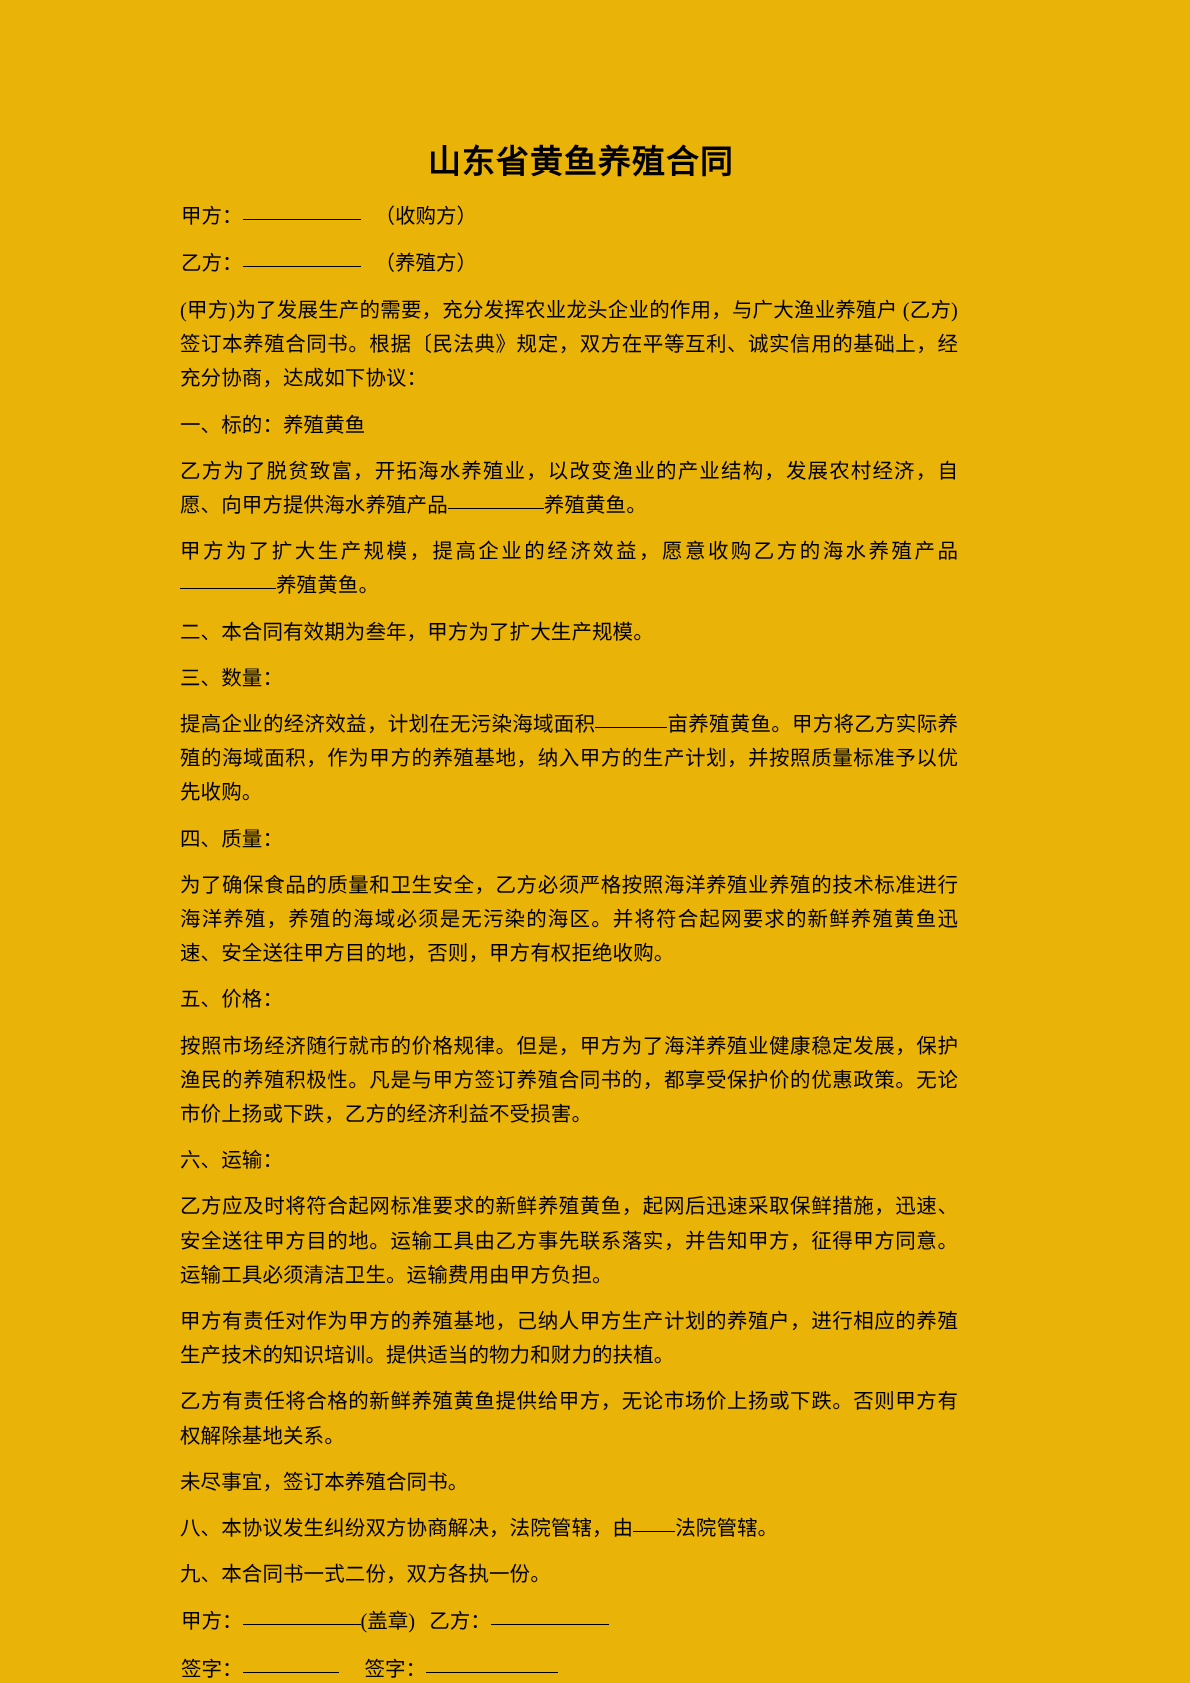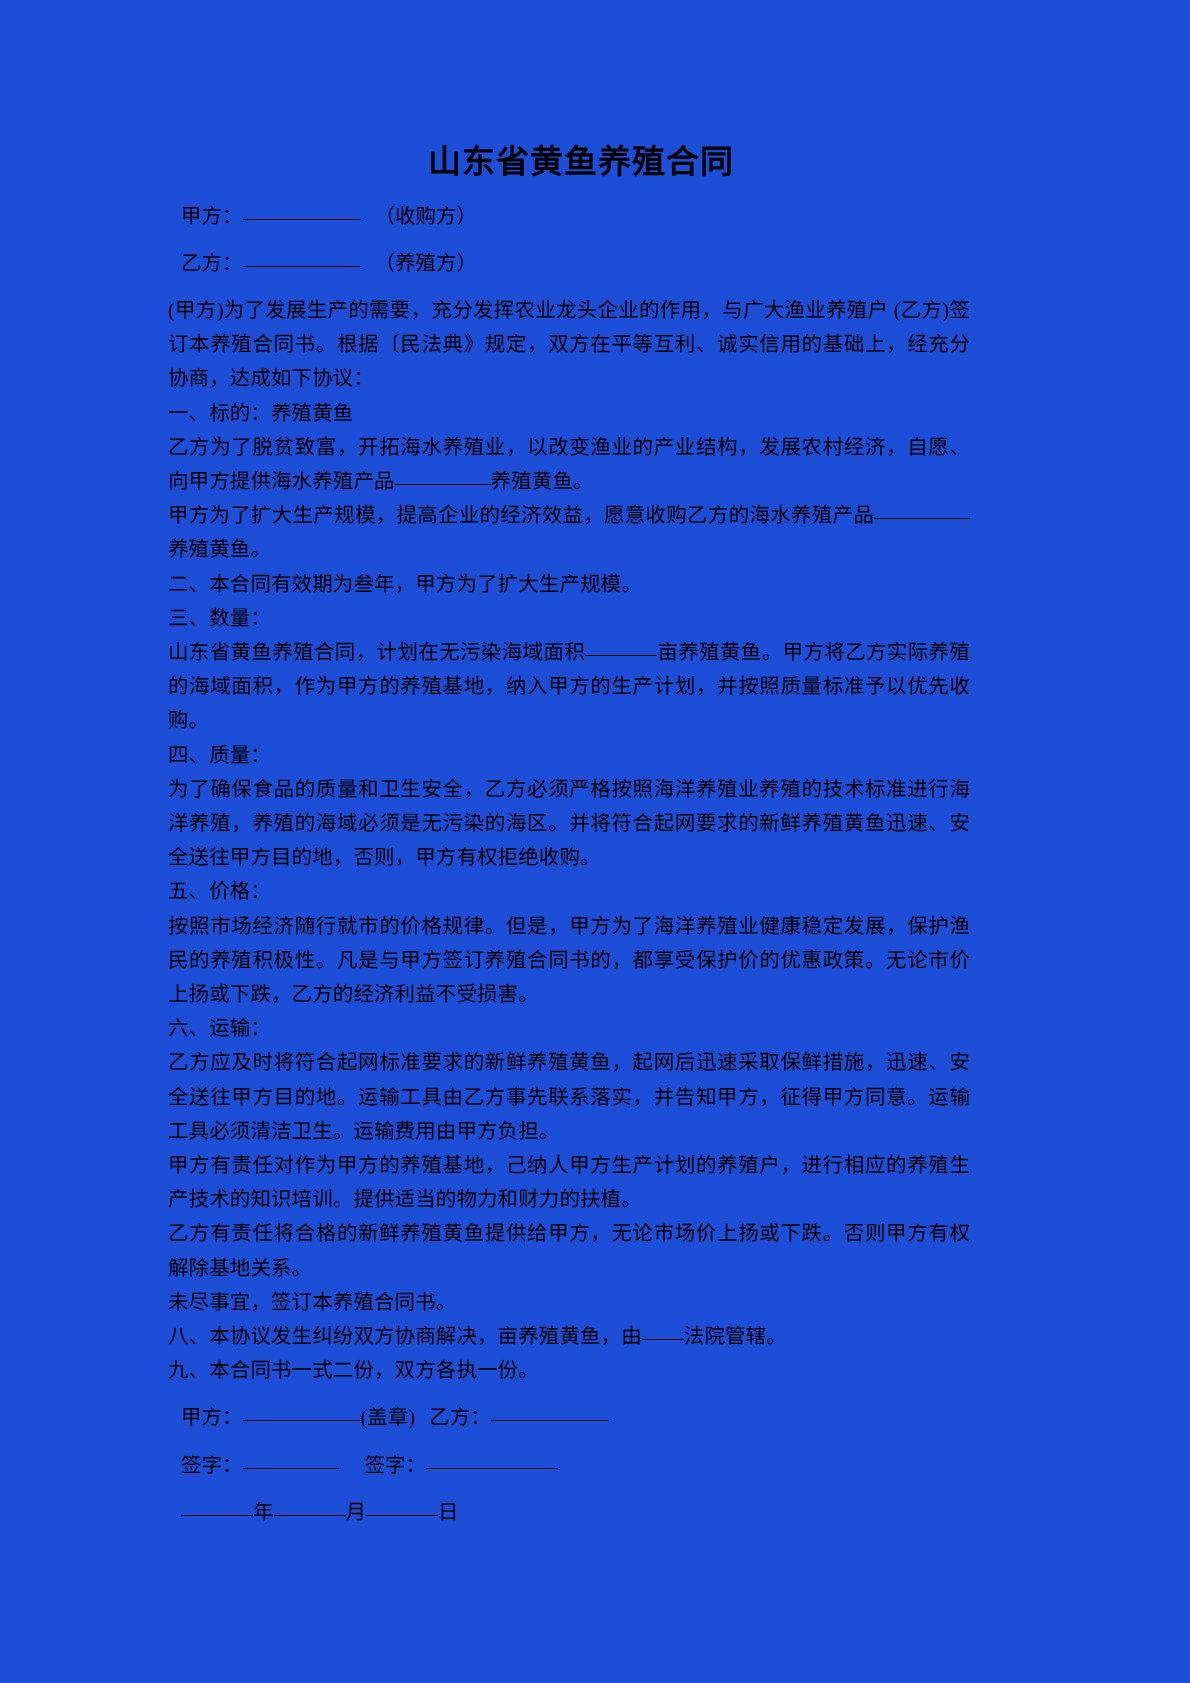--- a/index.html
+++ b/index.html
@@ -10,21 +10,21 @@
   }
   body {
     font-family: "Liberation Serif", "DejaVu Serif", serif;
     color: #000000;
   }
   .page {
     position: relative;
     width: 1190px;
     height: 1683px;
     margin: 0 auto;
-    background: #1d4ed8;
+    background: #eab308;
     box-sizing: border-box;
     overflow: hidden;
   }
   .content {
     position: absolute;
     left: 168px;
     top: 140px;
     width: 802px;
   }
   .doc-title {
@@ -32,21 +32,21 @@
     font-weight: bold;
     text-align: center;
     letter-spacing: 1px;
     margin: 0 0 14px 0;
     line-height: 1.35;
     padding-left: 24px;
   }
   .para {
     font-size: 20.5px;
     line-height: 34.2px;
-    margin: 0;
+    margin: 12px;
     text-align: justify;
     text-justify: inter-ideograph;
     letter-spacing: 0.1px;
     word-break: break-all;
   }
   .blank {
     display: inline-block;
     border-bottom: 1px solid #000;
     vertical-align: baseline;
     position: relative;
@@ -92,38 +92,38 @@
 
     <p class="para">
       <span>甲方为了扩大生产规模，提高企业的经济效益，愿意收购乙方的海水养殖产品</span><span class="blank b-md"></span><span>养殖黄鱼。</span>
     </p>
 
     <p class="para">二、本合同有效期为叁年，甲方为了扩大生产规模。</p>
 
     <p class="para">三、数量：</p>
 
     <p class="para">
-      <span>山东省黄鱼养殖合同，计划在无污染海域面积</span><span class="blank b-sm"></span><span>亩养殖黄鱼。甲方将乙方实际养殖的海域面积，作为甲方的养殖基地，纳入甲方的生产计划，并按照质量标准予以优先收购。</span>
+      <span>提高企业的经济效益，计划在无污染海域面积</span><span class="blank b-sm"></span><span>亩养殖黄鱼。甲方将乙方实际养殖的海域面积，作为甲方的养殖基地，纳入甲方的生产计划，并按照质量标准予以优先收购。</span>
     </p>
 
     <p class="para">四、质量：</p>
     <p class="para">为了确保食品的质量和卫生安全，乙方必须严格按照海洋养殖业养殖的技术标准进行海洋养殖，养殖的海域必须是无污染的海区。并将符合起网要求的新鲜养殖黄鱼迅速、安全送往甲方目的地，否则，甲方有权拒绝收购。</p>
 
     <p class="para">五、价格：</p>
     <p class="para">按照市场经济随行就市的价格规律。但是，甲方为了海洋养殖业健康稳定发展，保护渔民的养殖积极性。凡是与甲方签订养殖合同书的，都享受保护价的优惠政策。无论市价上扬或下跌，乙方的经济利益不受损害。</p>
 
     <p class="para">六、运输：</p>
     <p class="para">乙方应及时将符合起网标准要求的新鲜养殖黄鱼，起网后迅速采取保鲜措施，迅速、安全送往甲方目的地。运输工具由乙方事先联系落实，并告知甲方，征得甲方同意。运输工具必须清洁卫生。运输费用由甲方负担。</p>
 
     <p class="para">甲方有责任对作为甲方的养殖基地，己纳人甲方生产计划的养殖户，进行相应的养殖生产技术的知识培训。提供适当的物力和财力的扶植。</p>
     <p class="para">乙方有责任将合格的新鲜养殖黄鱼提供给甲方，无论市场价上扬或下跌。否则甲方有权解除基地关系。</p>
     <p class="para">未尽事宜，签订本养殖合同书。</p>
 
     <p class="para">
-      <span>八、本协议发生纠纷双方协商解决，亩养殖黄鱼，由</span><span class="blank b-xs"></span><span>法院管辖。</span>
+      <span>八、本协议发生纠纷双方协商解决，法院管辖，由</span><span class="blank b-xs"></span><span>法院管辖。</span>
     </p>
 
     <p class="para">九、本合同书一式二份，双方各执一份。</p>
 
     <p class="sig-line">
       <span>甲方：</span><span class="blank b-lg"></span><span>(盖章)</span><span class="gap-sm"></span><span>乙方：</span><span class="blank b-lg"></span>
     </p>
 
     <p class="sig-line">
       <span>签字：</span><span class="blank b-md"></span><span class="gap-md"></span><span>签字：</span><span class="blank b-xl"></span>

